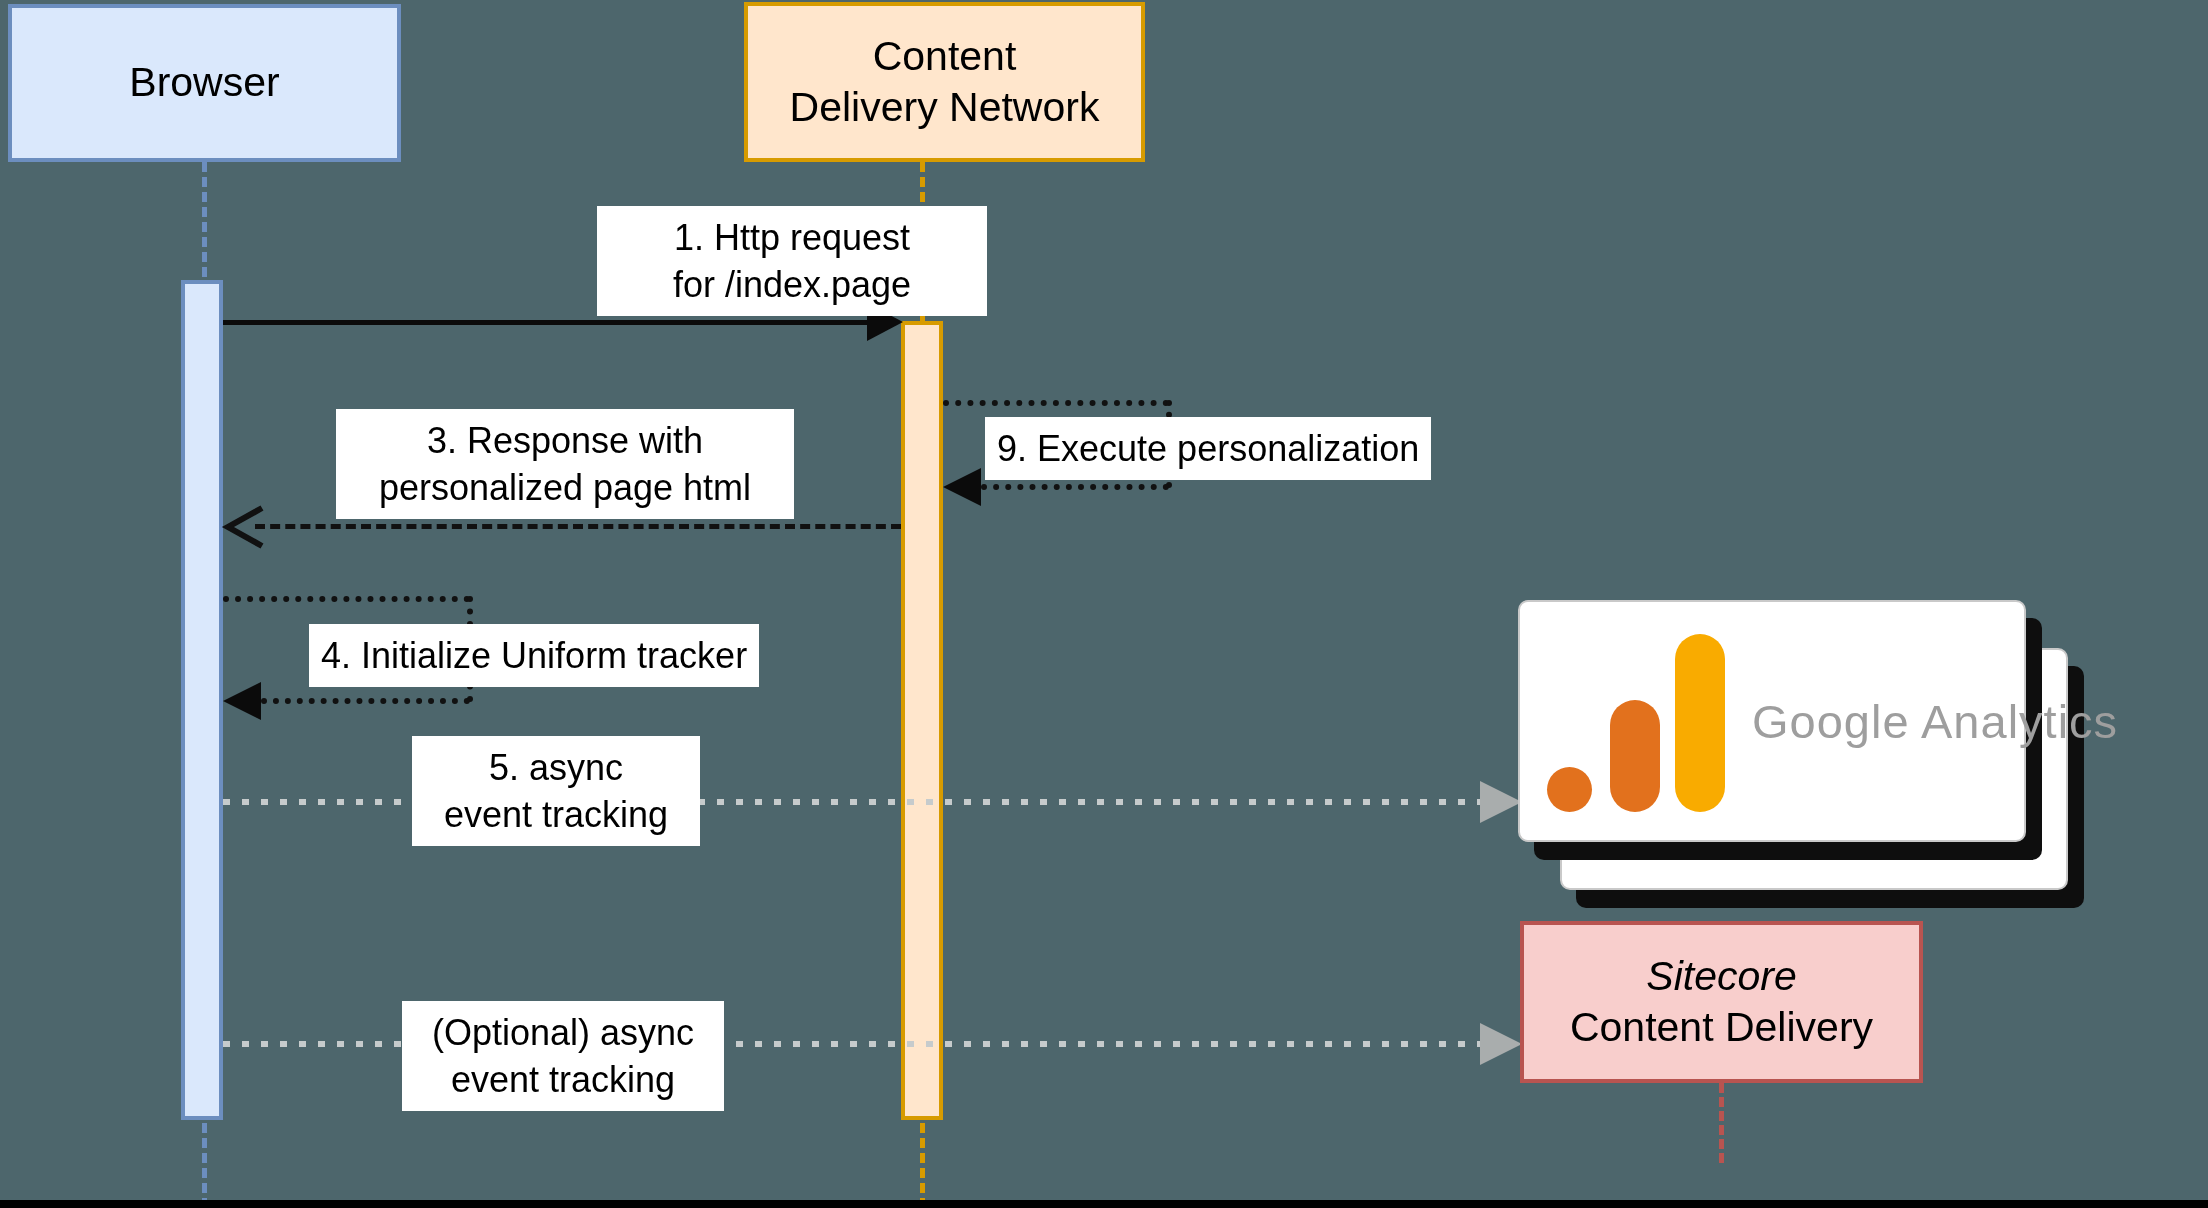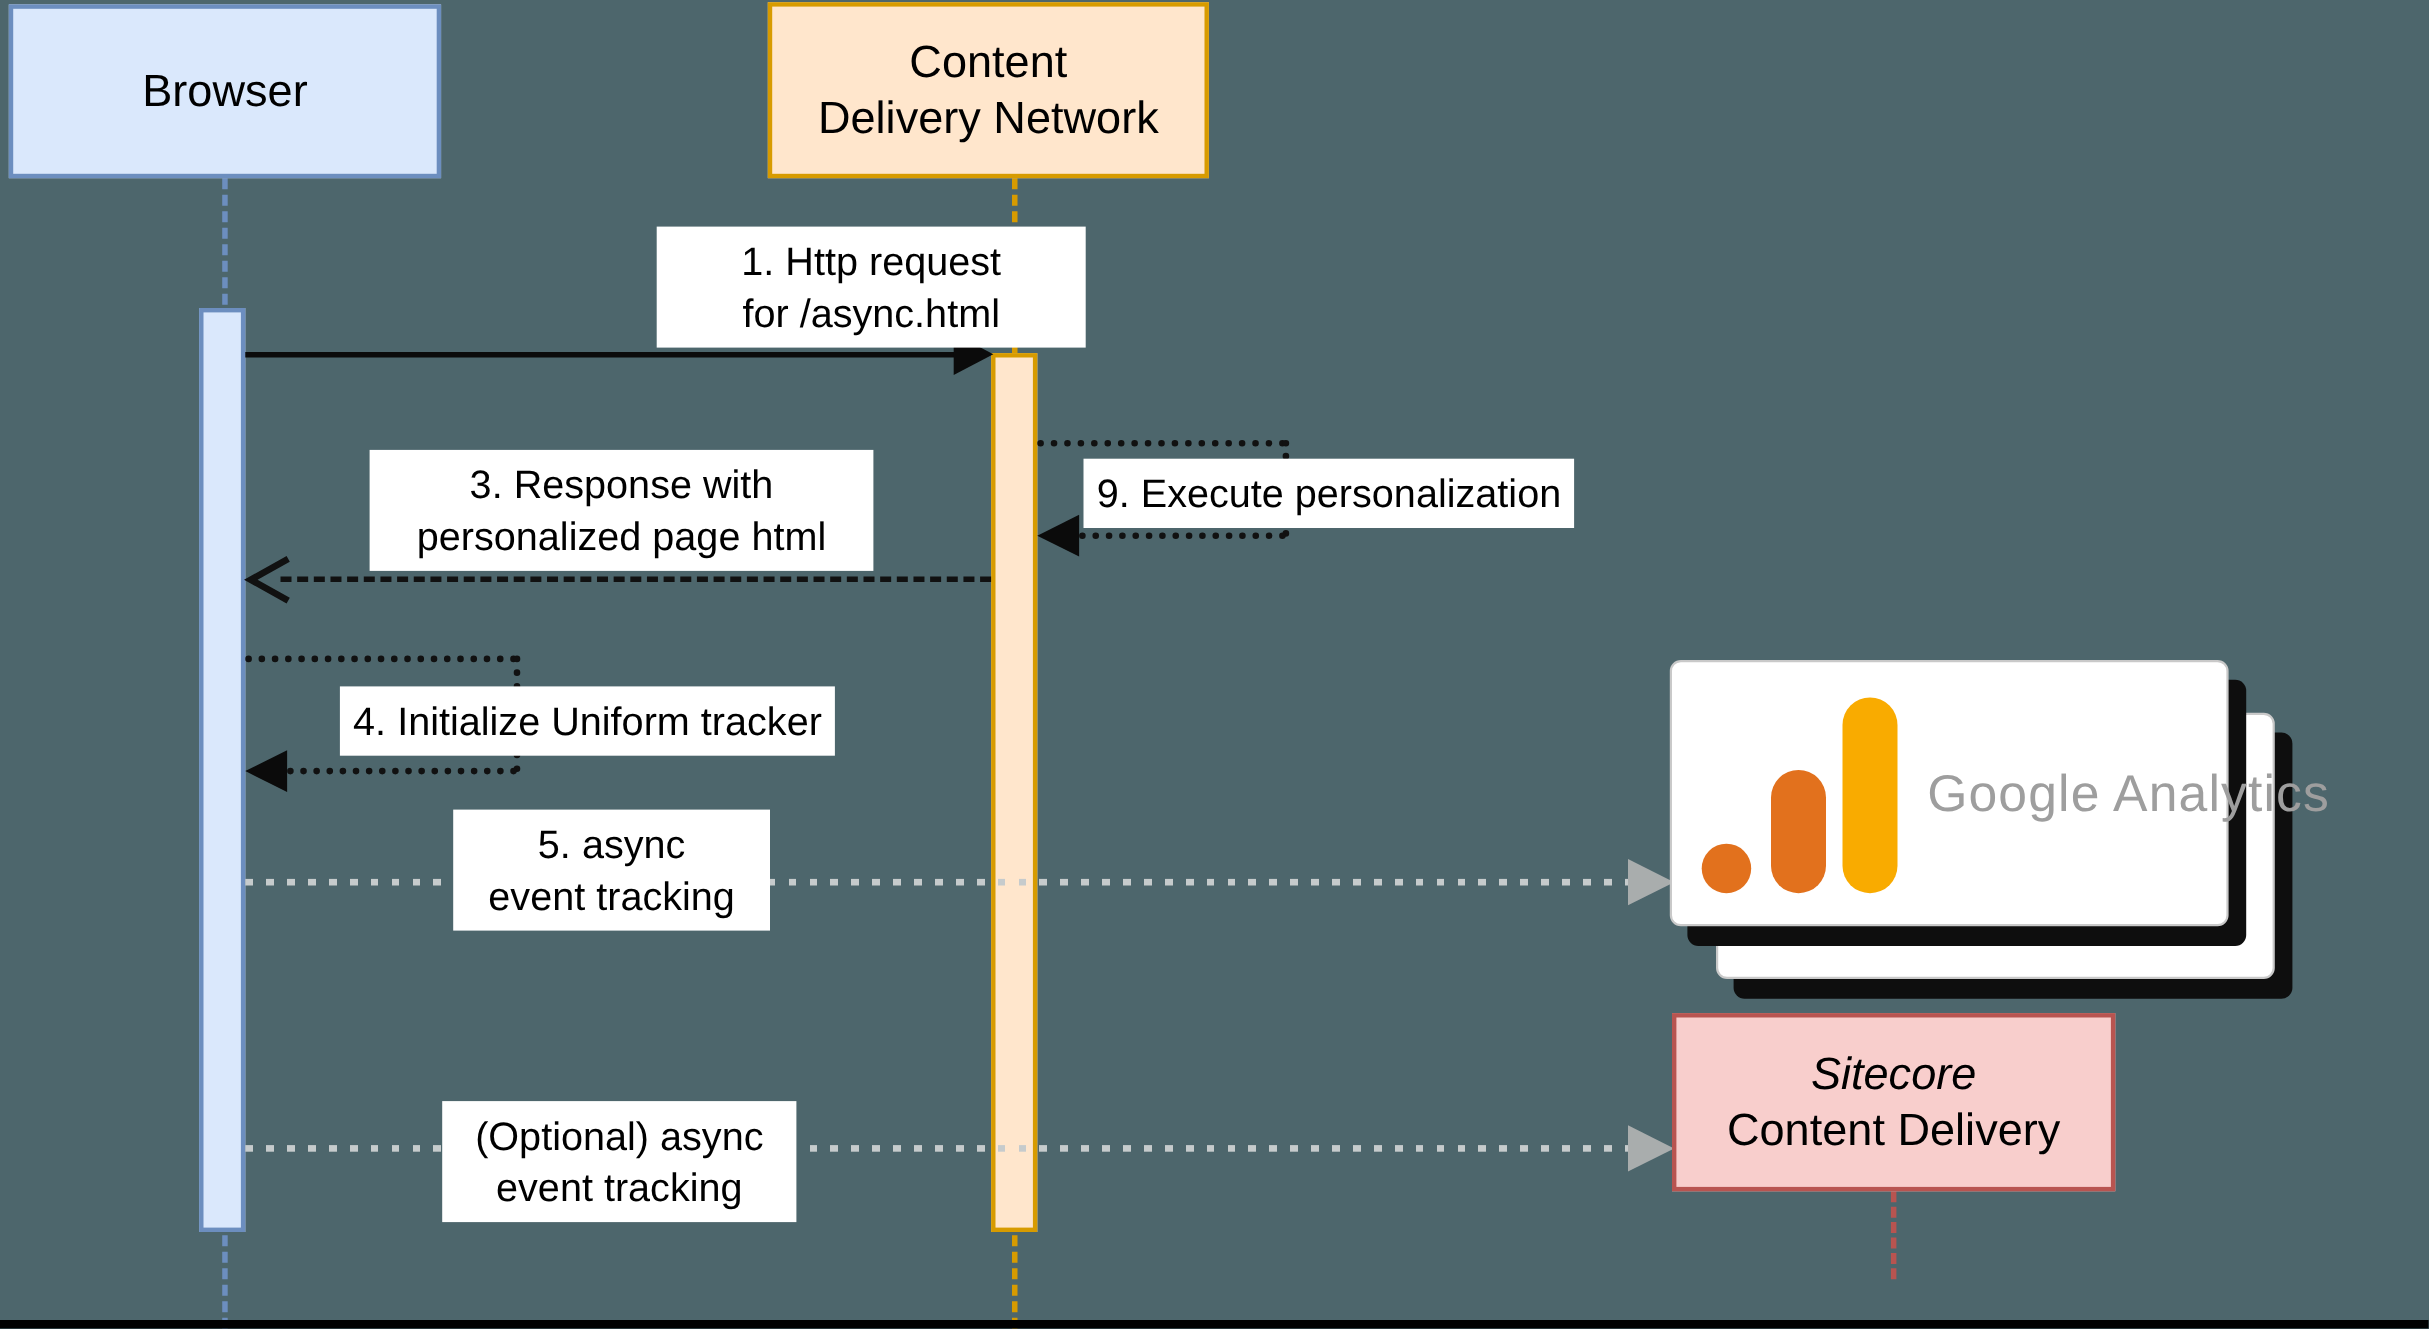--- a/index.html
+++ b/index.html
@@ -37,21 +37,21 @@
   #label-m1{left:597px;top:206px;width:366px;}
   #label-m2{left:985px;top:417px;white-space:nowrap;}
   #label-m3{left:336px;top:409px;width:434px;}
   #label-m4{left:309px;top:624px;white-space:nowrap;}
   #label-m5{left:412px;top:736px;width:264px;}
   #label-m6{left:402px;top:1001px;width:298px;}
   
   .actor{position:absolute;display:flex;align-items:center;justify-content:center;
     text-align:center;font-size:41px;line-height:1.25;box-sizing:content-box;}
   #actor-browser{left:8px;top:4px;width:385px;height:150px;background:#dae8fc;border:4px solid #6c8ebf;}
-  #actor-cdn{left:698px;top:2px;width:393px;height:152px;background:#ffe6cc;border:4px solid #d79b00;}
+  #actor-cdn{left:744px;top:2px;width:393px;height:152px;background:#ffe6cc;border:4px solid #d79b00;}
   #actor-sitecore{left:1520px;top:921px;width:395px;height:154px;background:#f8cecc;border:4px solid #b85450;}
   
   .ga-card{position:absolute;width:508px;height:242px;background:#ffffff;border:2px solid #c9c9c9;
     border-radius:10px;box-shadow:16px 18px 0 #0e0e0e;box-sizing:border-box;}
   #ga-card-back{left:1560px;top:648px;}
   #ga-card-front{left:1518px;top:600px;}
   .ga-dot{position:absolute;left:27px;top:165px;width:45px;height:45px;border-radius:50%;background:#e2711d;}
   .ga-bar-med{position:absolute;left:90px;top:98px;width:50px;height:112px;border-radius:26px;background:#e2711d;}
   .ga-bar-tall{position:absolute;left:155px;top:32px;width:50px;height:178px;border-radius:26px;background:#f9ab00;}
   .ga-text{position:absolute;left:232px;top:50%;transform:translateY(-50%);
@@ -105,21 +105,21 @@
 
   <div class="actor" id="actor-sitecore">
     <div>
       <span style="display:block;font-style:italic;">Sitecore</span>
       <span style="display:block;">Content Delivery</span>
     </div>
   </div>
 
   <div class="msg-label" id="label-m1">
     <span>1. Http request</span>
-    <span>for /async.html</span>
+    <span>for /index.page</span>
   </div>
   <div class="msg-label" id="label-m2">
     <span>9. Execute personalization</span>
   </div>
   <div class="msg-label" id="label-m3">
     <span>3. Response with</span>
     <span>personalized page html</span>
   </div>
   <div class="msg-label" id="label-m4">
     <span>4. Initialize Uniform tracker</span>

